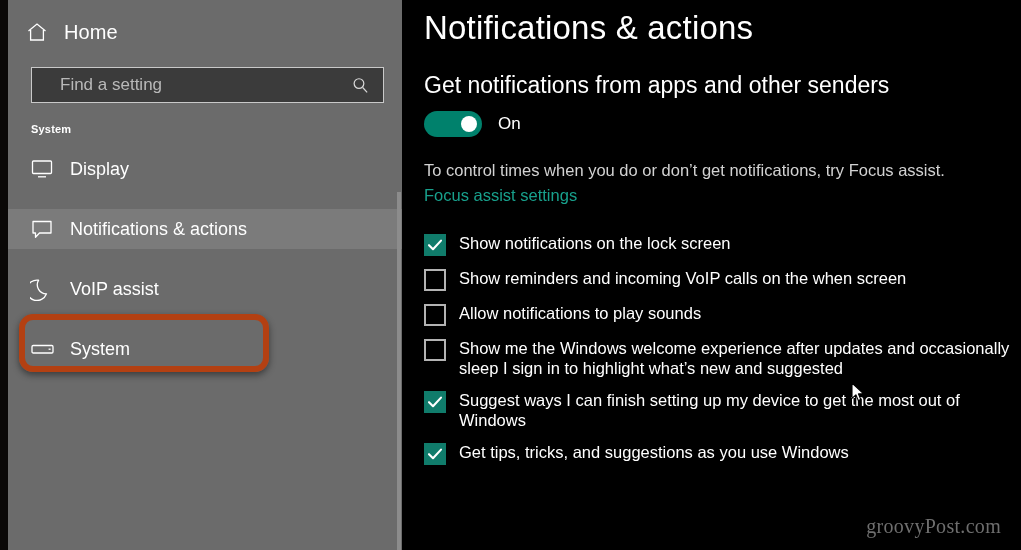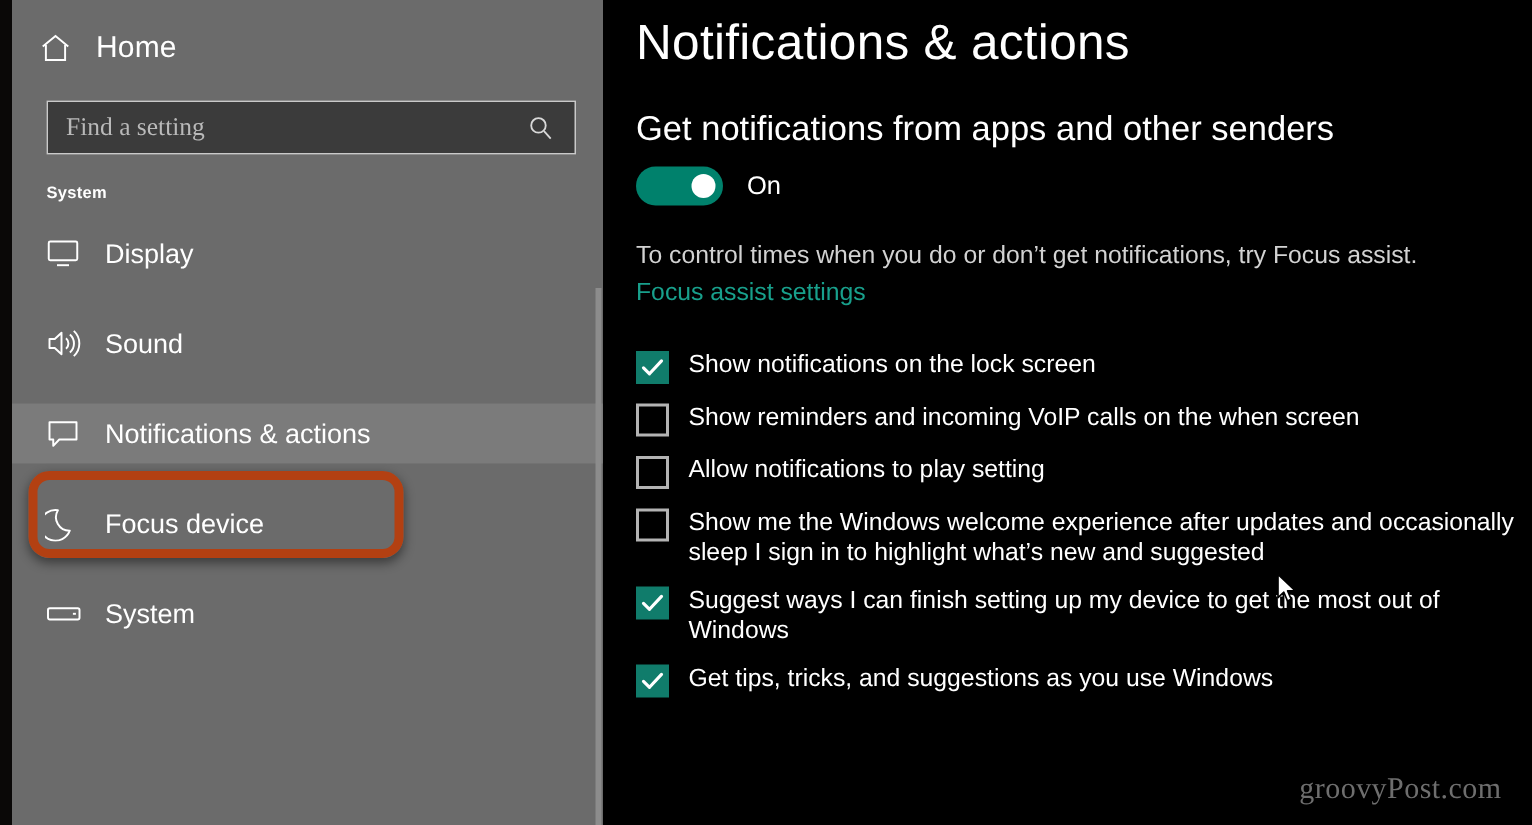--- a/index.html
+++ b/index.html
@@ -70,23 +70,23 @@
     display: flex;
     align-items: center;
     box-sizing: border-box;
   }
   .search-input {
     flex: 1;
     background: transparent;
     border: 0;
     outline: none;
     color: #e6e6e6;
-    font-family: Liberation Serif, serif;
+    font-family: Liberation Sans, sans-serif;
     font-size: 17px;
-    padding: 0 8px 0 12px;
+    padding: 0 8px 0 28px;
   }
   .search-input::placeholder { color: #b9b9b9; opacity: 1; }
   .search-icon {
     width: 30px;
     display: flex;
     align-items: center;
     justify-content: center;
     padding-right: 8px;
   }
 
@@ -306,48 +306,37 @@
       <div class="nav-item">
         <span class="nav-icon">
           <svg width="24" height="22" viewBox="0 0 24 22" fill="none" stroke="#ffffff" stroke-width="1.3">
             <rect x="2.5" y="3" width="19" height="12.5" rx="1"></rect>
             <path d="M8 18.8 L16 18.8"></path>
           </svg>
         </span>
         <span class="nav-label">Display</span>
       </div>
 
-      <div class="nav-item">
-        <span class="nav-icon">
-          <svg width="25" height="22" viewBox="0 0 25 22" fill="none" stroke="#ffffff" stroke-width="1.3">
-            <path d="M3 8 L6.5 8 L11 3.8 L11 18.2 L6.5 14 L3 14 Z" stroke-linejoin="round"></path>
-            <path d="M14 7.5 A4.6 4.6 0 0 1 14 14.5"></path>
-            <path d="M16.6 5 A8 8 0 0 1 16.6 17"></path>
-            <path d="M19.2 2.6 A11.4 11.4 0 0 1 19.2 19.4"></path>
-          </svg>
-        </span>
-        <span class="nav-label">Sound</span>
-      </div>
 
       <div class="nav-item selected">
         <span class="nav-icon">
           <svg width="24" height="22" viewBox="0 0 24 22" fill="none" stroke="#ffffff" stroke-width="1.3">
             <path d="M3 3.5 L21 3.5 L21 15 L9.5 15 L5.5 19.2 L5.5 15 L3 15 Z" stroke-linejoin="round"></path>
           </svg>
         </span>
         <span class="nav-label">Notifications &amp; actions</span>
       </div>
 
       <div class="nav-item">
         <span class="nav-icon">
           <svg width="24" height="24" viewBox="0 0 24 24" fill="none" stroke="#ffffff" stroke-width="1.3">
             <path d="M16.5 16.8 A9 9 0 0 1 8.6 3.2 A10.2 10.2 0 1 0 16.5 16.8 Z" stroke-linejoin="round"></path>
           </svg>
         </span>
-        <span class="nav-label">Focus device</span>
+        <span class="nav-label">VoIP assist</span>
       </div>
 
 
       <div class="nav-item">
         <span class="nav-icon">
           <svg width="26" height="18" viewBox="0 0 26 18" fill="none" stroke="#ffffff" stroke-width="1.3">
             <rect x="2" y="5.5" width="21" height="7.5" rx="1.2"></rect>
             <path d="M18.6 9.2 L20.6 9.2"></path>
           </svg>
         </span>
@@ -387,21 +376,21 @@
         <span class="check-label">Show notifications on the lock screen</span>
       </div>
 
       <div class="check-row">
         <span class="cb off"></span>
         <span class="check-label">Show reminders and incoming VoIP calls on the when screen</span>
       </div>
 
       <div class="check-row">
         <span class="cb off"></span>
-        <span class="check-label">Allow notifications to play setting</span>
+        <span class="check-label">Allow notifications to play sounds</span>
       </div>
 
       <div class="check-row">
         <span class="cb off"></span>
         <span class="check-label">Show me the Windows welcome experience after updates and occasionally sleep I sign in to highlight what’s new and suggested</span>
       </div>
 
       <div class="check-row">
         <span class="cb on">
           <svg width="18" height="18" viewBox="0 0 18 18" fill="none" stroke="#ffffff" stroke-width="2.1">

